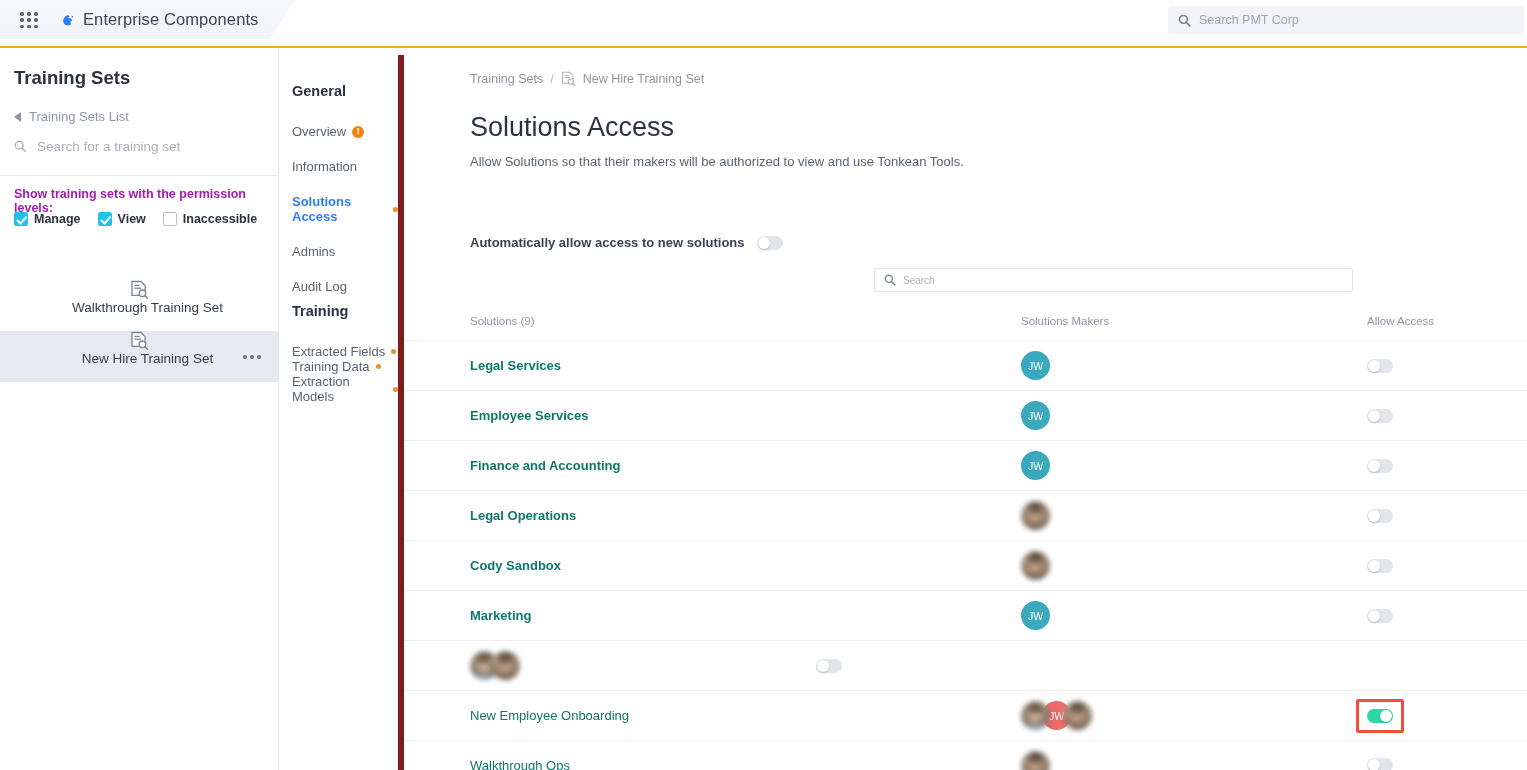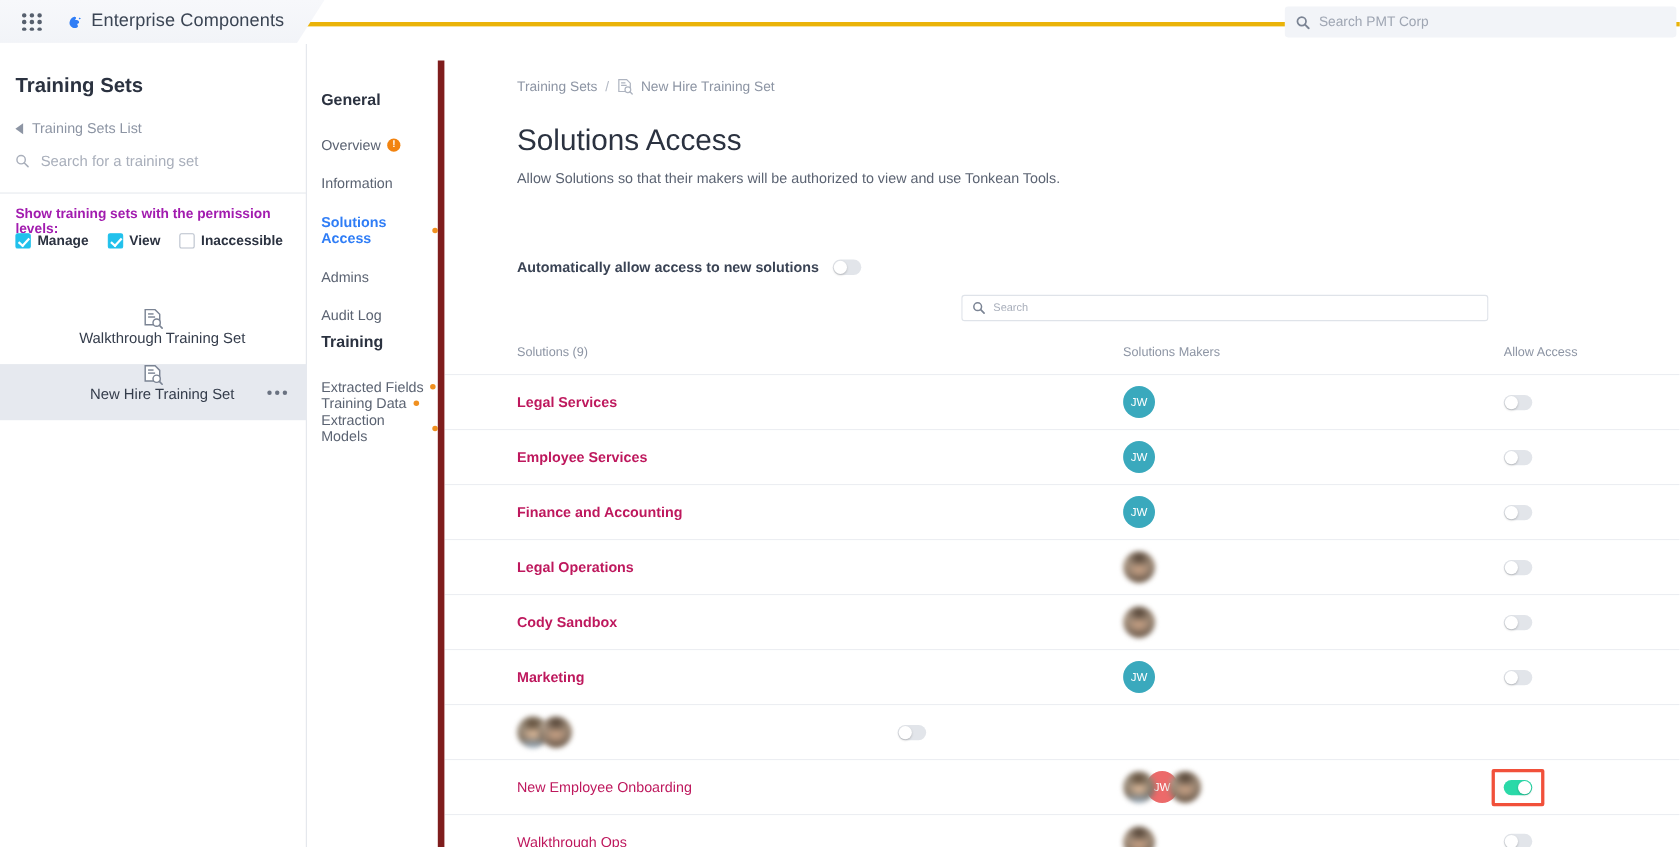--- a/index.html
+++ b/index.html
@@ -6,22 +6,22 @@
   html, body {
     width: 1527px; height: 770px;
     font-family: "Liberation Sans", sans-serif;
     background: #ffffff;
     overflow: hidden;
     -webkit-font-smoothing: antialiased;
   }
 
   
   .topbar {
-    position: absolute; top: 0; left: 0; width: 1527px; height: 24px;
-    background: #ffffff; border-bottom: 4px solid #eab308;
+    position: absolute; top: 0; left: 0; width: 1527px; height: 48px;
+    background: #ffffff; border-bottom: 2px solid #eab308;
     z-index: 30;
   }
   .topbar-band {
     position: absolute; top: 0; left: 0; width: 300px; height: 39px;
     background: linear-gradient(180deg,#f7f8fb 0%, #f2f4f8 100%);
     clip-path: polygon(0 0, 295px 0, 270px 39px, 0 39px);
   }
   .apps-grid {
     position: absolute; top: 12px; left: 20px;
     width: 19px; height: 17px;
@@ -199,21 +199,21 @@
   }
   .th-sol { width: 551px; flex: none; }
   .th-mak { width: 346px; flex: none; }
   .th-acc { width: 100px; flex: none; }
   .trow {
     display: flex; align-items: center; height: 50px;
     padding-left: 66px; border-top: 1px solid #eceef2;
   }
   .trow:last-child { border-bottom: 1px solid #eceef2; }
   .c-sol {
-    width: 551px; flex: none; font-size: 13px; color: #be185d;
+    width: 551px; flex: none; font-size: 13px; color: #0f766e;
     font-weight: bold;
   }
   .c-sol.light { font-weight: normal; }
   .c-mak { width: 346px; flex: none; display: flex; align-items: center; }
   .c-acc { width: 100px; flex: none; display: flex; align-items: center; }
 
   .av {
     width: 29px; height: 29px; border-radius: 50%;
     display: flex; align-items: center; justify-content: center;
     font-size: 10.5px; color: #fff; flex: none;

